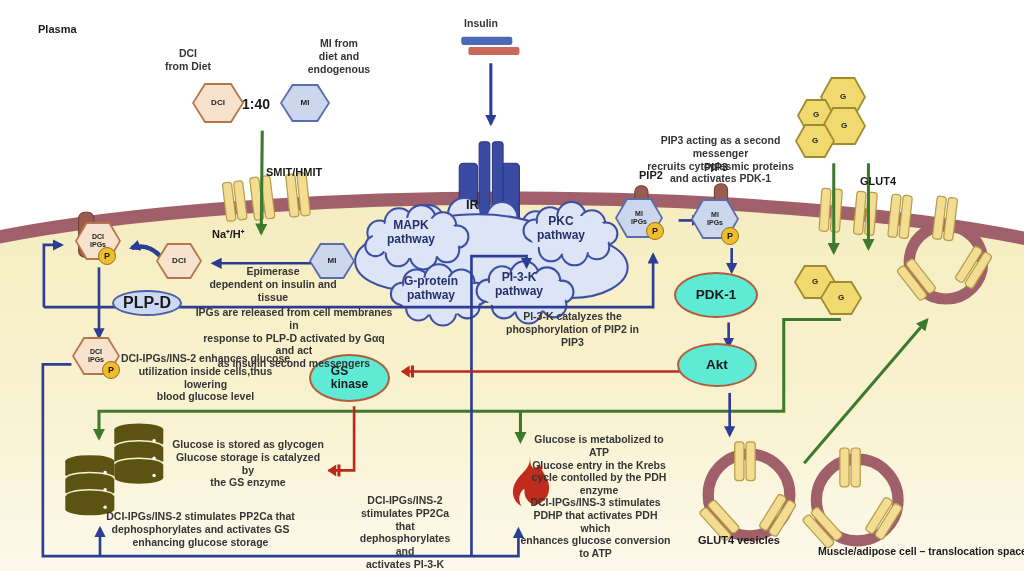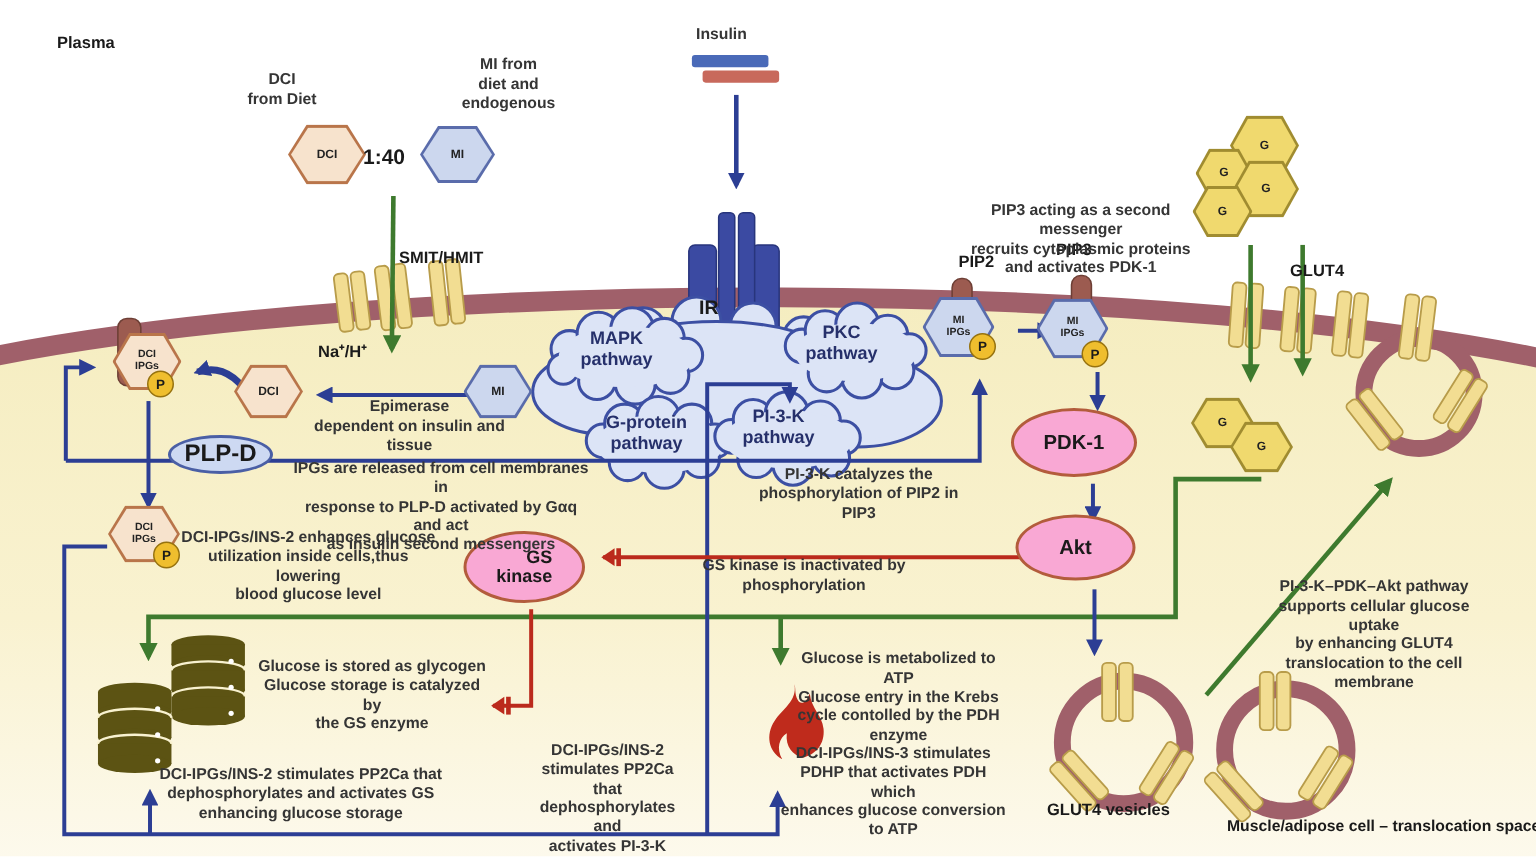--- a/index.html
+++ b/index.html
@@ -12,23 +12,23 @@
   .cloud-lbl{position:absolute;z-index:3;font-weight:bold;color:#26306b;white-space:pre-line;
              text-align:center;font-size:12px;line-height:1.15;}
   .hex{position:absolute;z-index:2;clip-path:polygon(24% 0,76% 0,100% 50%,76% 100%,24% 100%,0 50%);}
   .hex .fill{position:absolute;inset:2px;clip-path:polygon(24% 0,76% 0,100% 50%,76% 100%,0 50%,0 50%);
        clip-path:polygon(24% 0,76% 0,100% 50%,76% 100%,24% 100%,0 50%);
        display:flex;align-items:center;justify-content:center;text-align:center;
        font-weight:bold;color:#222;white-space:pre-line;line-height:1.1;}
   .hex-dci{background:#b9754a;} .hex-dci .fill{background:#f7e3cd;}
   .hex-mi{background:#5a6cab;}  .hex-mi .fill{background:#ccd7ee;}
   .hex-g{background:#a08c30;}   .hex-g .fill{background:#f0d96e;}
-  .enz{position:absolute;z-index:2;border-radius:50%;background:#f9a8d4;border:2.5px solid #b35c3c;
+  .enz{position:absolute;z-index:2;border-radius:50%;background:#5eead4;border:2.5px solid #b35c3c;
        display:flex;align-items:center;justify-content:center;font-weight:bold;color:#1a1a1a;
-       text-align:right;white-space:pre-line;line-height:1.05;}
+       text-align:left;white-space:pre-line;line-height:1.05;}
   .plpd{position:absolute;z-index:2;border-radius:50%;background:#cdd9f2;border:2px solid #4a5fa5;
        display:flex;align-items:center;justify-content:center;font-weight:bold;color:#1a1a1a;font-size:16px;}
   .pcir{position:absolute;z-index:3;width:16px;height:16px;border-radius:50%;background:#efbe2e;
        border:1.5px solid #96720f;display:flex;align-items:center;justify-content:center;
        font-size:9px;font-weight:bold;color:#1a1a1a;}
 </style>
 </head>
 <body>
 
 <div id="stage">
@@ -307,45 +307,38 @@
   <div class="txt" style="left:203px;top:265px;width:140px">Epimerase
 dependent on insulin and tissue</div>
   <div class="txt" style="left:194px;top:306px;width:200px">IPGs are released from cell membranes in
 response to PLP-D activated by Gαq and act
 as insulin second messengers</div>
   <div class="txt" style="left:495px;top:310px;width:155px">PI-3-K catalyzes the
 phosphorylation of PIP2 in PIP3</div>
   <div class="txt" style="left:118px;top:352px;width:175px">DCI-IPGs/INS-2 enhances glucose
 utilization inside cells,thus lowering
 blood glucose level</div>
-  <div class="txt" style="left:466px;top:371px;width:140px">GS kinase is inactivated by
-phosphorylation</div>
   <div class="txt" style="left:172px;top:438px;width:152px">Glucose is stored as glycogen
 Glucose storage is catalyzed by
 the GS enzyme</div>
   <div class="txt" style="left:524px;top:433px;width:150px">Glucose is metabolized to ATP
 Glucose entry in the Krebs
 cycle contolled by the PDH
 enzyme</div>
   <div class="txt" style="left:103px;top:510px;width:195px">DCI-IPGs/INS-2 stimulates PP2Ca that
 dephosphorylates and activates GS
 enhancing glucose storage</div>
   <div class="txt" style="left:352px;top:494px;width:106px">DCI-IPGs/INS-2
 stimulates PP2Ca that
 dephosphorylates and
 activates PI-3-K</div>
   <div class="txt" style="left:518px;top:496px;width:155px">DCI-IPGs/INS-3 stimulates
 PDHP that activates PDH which
 enhances glucose conversion
 to ATP</div>
-  <div class="txt" style="left:841px;top:385px;width:150px">PI-3-K–PDK–Akt pathway
-supports cellular glucose uptake
-by enhancing GLUT4
-translocation to the cell
-membrane</div>
   <div class="lbl" style="left:698px;top:534px">GLUT4 vesicles</div>
   <div class="lbl" style="left:818px;top:545px;font-size:10.5px">Muscle/adipose cell – translocation space</div>
 
   <div class="cloud-lbl" style="left:371px;top:219px;width:80px">MAPK
 pathway</div>
   <div class="cloud-lbl" style="left:521px;top:215px;width:80px">PKC
 pathway</div>
   <div class="cloud-lbl" style="left:387px;top:275px;width:88px">G-protein
 pathway</div>
   <div class="cloud-lbl" style="left:475px;top:271px;width:88px">PI-3-K

